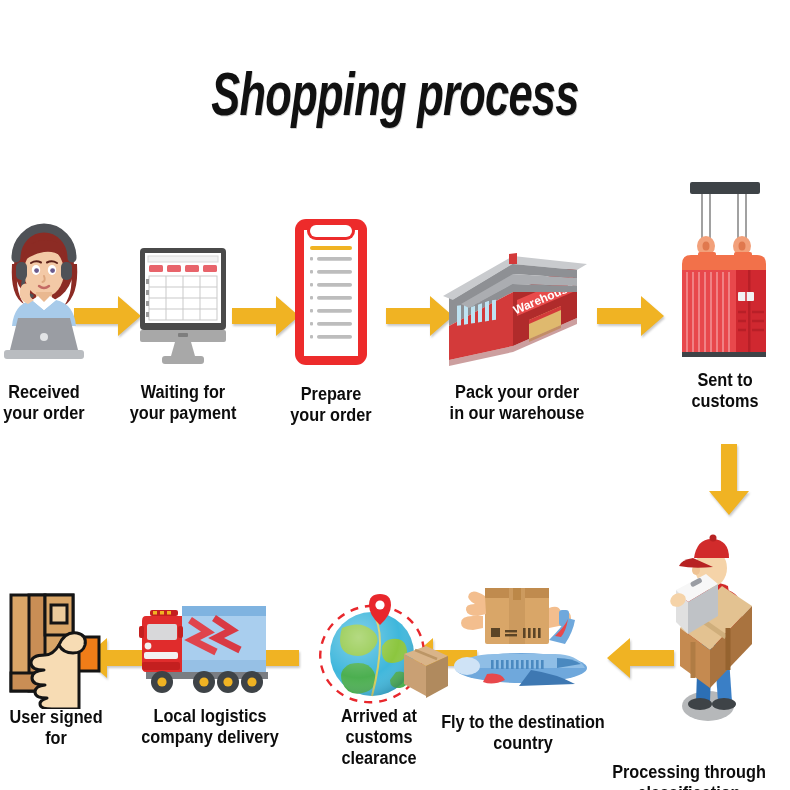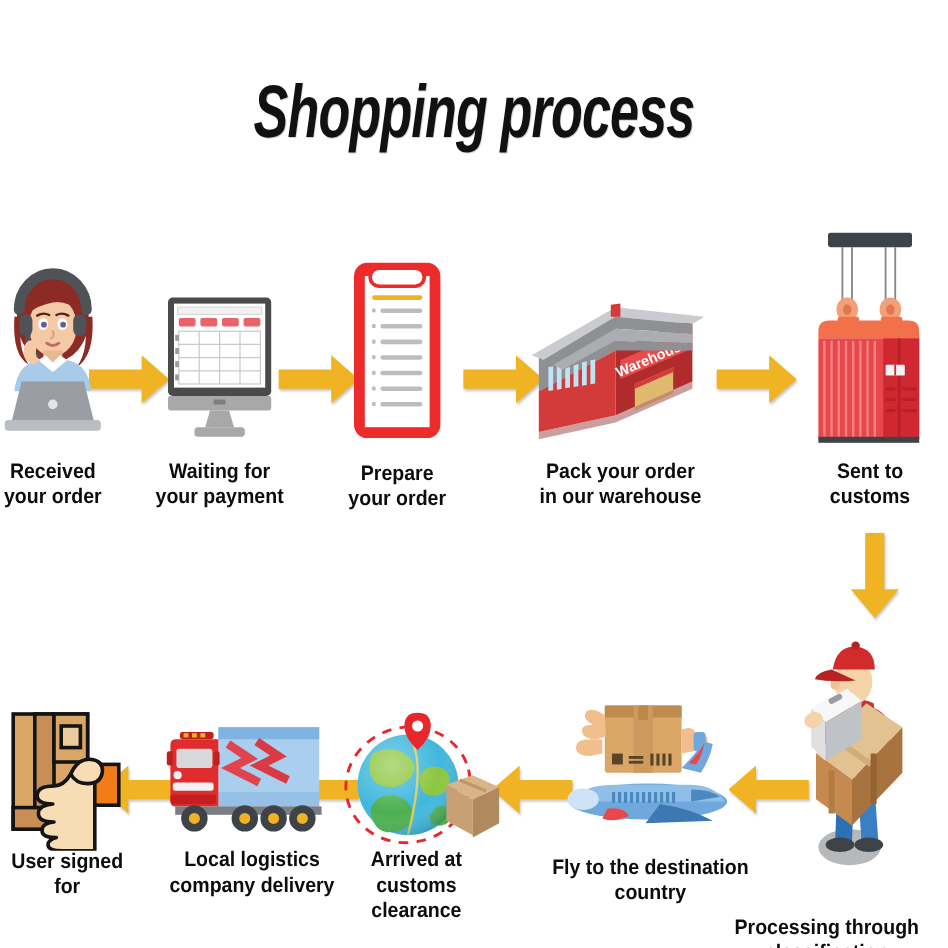--- a/index.html
+++ b/index.html
@@ -221,21 +221,21 @@
 
       <path d="M92 86 L124 72 L124 94 L92 108 Z" fill="#E8D27A" opacity=".85"></path>
       <path d="M92 86 L124 72 L124 76 L92 90 Z" fill="#D33A3A"></path>
 
       <path d="M12 126 L76 112 L140 84 L140 90 L76 118 L12 132 Z" fill="#9A4040" opacity=".5"></path>
     </svg>
     <div class="caption" style="top:148px;">Pack your order
 in our warehouse</div>
   </div>
 
-  <div class="step" style="left:660px;top:148px;width:130px;height:240px;">
+  <div class="step" style="left:660px;top:136px;width:130px;height:240px;">
     <svg class="art" width="130" height="190" viewBox="0 0 130 190">
 
       <rect x="30" y="2" width="70" height="12" rx="2" fill="#3E4347"></rect>
 
       <g stroke="#8A8A8A" stroke-width="1.6">
         <line x1="42" y1="14" x2="42" y2="62"></line>
         <line x1="50" y1="14" x2="50" y2="62"></line>
         <line x1="78" y1="14" x2="78" y2="62"></line>
         <line x1="86" y1="14" x2="86" y2="62"></line>
       </g>
@@ -324,21 +324,21 @@
       <path d="M62 66 L74 78 L74 110 L62 98 Z" fill="#E0E0E0"></path>
       <path d="M74 78 L104 60 L104 92 L74 110 Z" fill="#BFC2C6"></path>
       <rect x="76" y="56" width="12" height="5" rx="2" fill="#9A9DA3" transform="rotate(-28 82 58)"></rect>
 
       <ellipse cx="64" cy="76" rx="8" ry="6.5" fill="#F5D3A8" transform="rotate(-25 64 76)"></ellipse>
     </svg>
     <div class="caption" style="top:238px;">Processing through
 classification facilities</div>
   </div>
 
-  <div class="step" style="left:452px;top:530px;width:180px;height:190px;">
+  <div class="step" style="left:433px;top:530px;width:180px;height:190px;">
     <svg class="art" width="180" height="140" viewBox="0 0 180 140">
 
       <rect x="52" y="14" width="64" height="56" rx="2" fill="#D9A668"></rect>
       <path d="M52 14 h64 v10 h-64z" fill="#C08B4E"></path>
       <rect x="76" y="14" width="16" height="56" fill="#CC9A5E"></rect>
       <rect x="80" y="14" width="8" height="12" fill="#BC8848"></rect>
 
       <rect x="58" y="54" width="9" height="9" fill="#5B4426"></rect>
       <g fill="#5B4426">
         <rect x="72" y="56" width="12" height="2.4"></rect>
@@ -380,21 +380,21 @@
       <path d="M98 96 q26 4 44 14 l-56 2 z" fill="#3E78B2"></path>
 
       <path d="M54 100 q14 -2 18 6 q-12 6 -22 2z" fill="#E8484C"></path>
 
       <path d="M124 84 q16 0 24 6 l-24 4z" fill="#4A89C0"></path>
     </svg>
     <div class="caption" style="top:138px;">Fly to the destination
 country</div>
   </div>
 
-  <div class="step" style="left:272px;top:540px;width:150px;height:180px;">
+  <div class="step" style="left:304px;top:540px;width:150px;height:180px;">
     <svg class="art" width="150" height="130" viewBox="0 0 150 130">
 
       <ellipse cx="68" cy="70" rx="52" ry="48" fill="none" stroke="#E8272C" stroke-width="2.4" stroke-dasharray="8 7" transform="rotate(-14 68 70)"></ellipse>
 
       <circle cx="68" cy="70" r="42" fill="#3FB7DC"></circle>
 
       <path d="M38 44 q18 -8 30 2 q10 8 2 18 q-10 12 -26 6 q-12 -6 -6 -26z" fill="#8CC63F"></path>
       <path d="M46 80 q18 -4 24 8 q6 14 -8 20 q-18 6 -24 -10 q-4 -12 8 -18z" fill="#4CAF50"></path>
       <path d="M84 56 q14 -4 18 6 q4 12 -8 16 q-14 4 -16 -8 q-2 -10 6 -14z" fill="#8CC63F"></path>
       <path d="M92 88 q10 -2 12 6 q1 8 -8 10 q-10 1 -10 -8z" fill="#4CAF50"></path>

